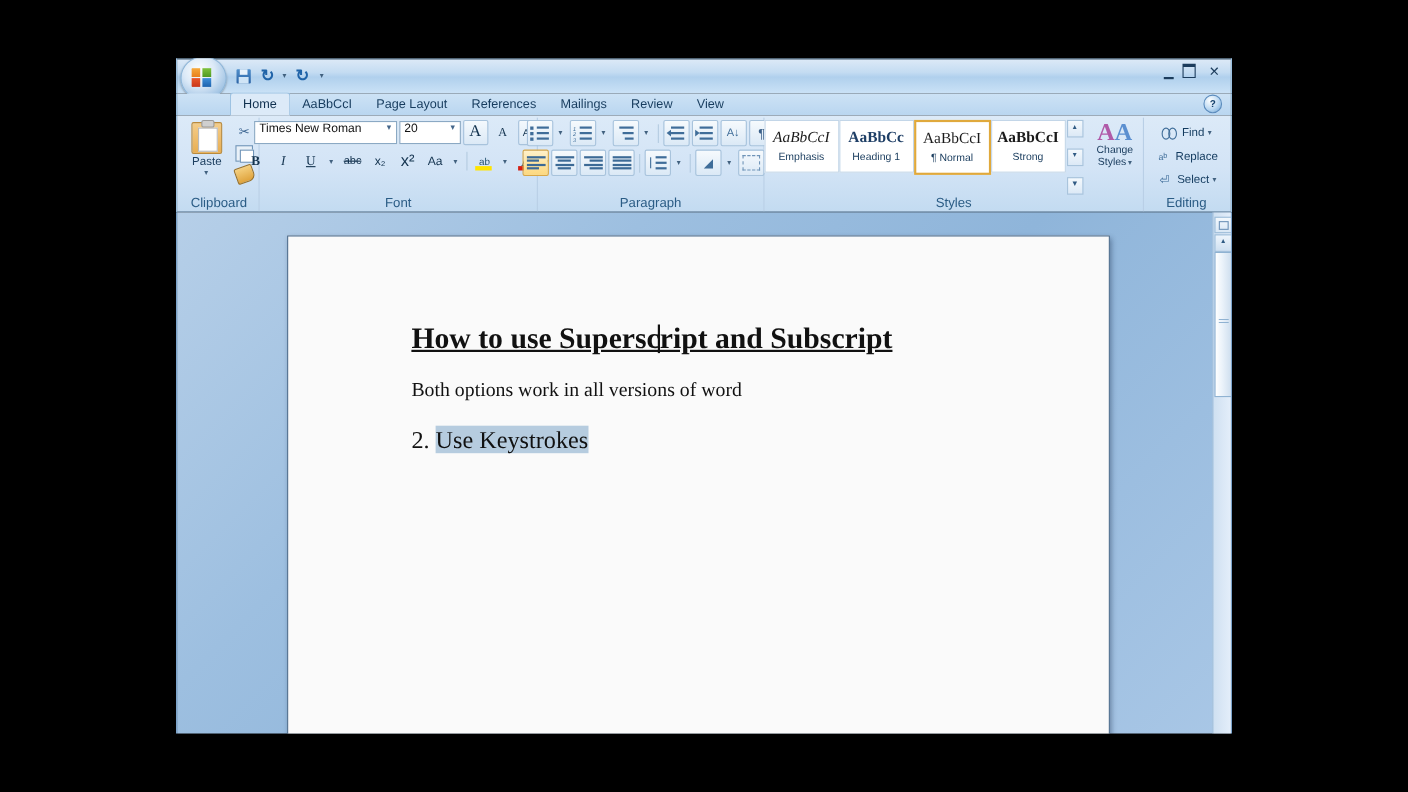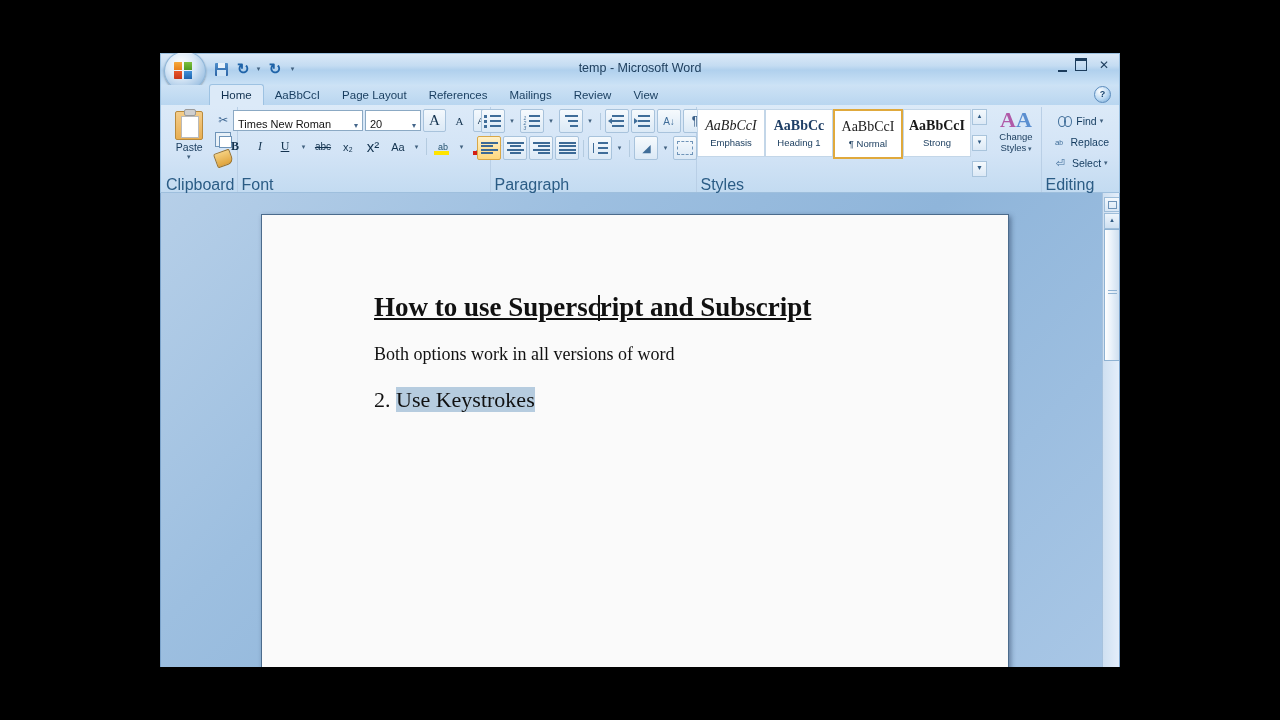--- a/index.html
+++ b/index.html
@@ -53,21 +53,21 @@
     border:1px solid #5c8cbd;color:#16436e;font-size:9px;line-height:14px;text-align:center;font-weight:bold;}
 
   
   .ribbon{position:relative;height:85px;background:linear-gradient(to bottom,#dceaf8 0%,#d3e4f6 55%,#c3dbf1 100%);
     border-left:1px solid #9bc0e0;border-right:1px solid #9bc0e0;border-bottom:1px solid #9ebfdd;
     display:flex;align-items:stretch;padding:2px 2px 0 2px;}
   .group{position:relative;display:flex;flex-direction:column;align-items:center;
     border-right:1px solid #b9cfe6;padding:0 3px;}
   .group:last-child{border-right:none;}
   .grpbody{flex:1;display:flex;align-items:center;padding-top:2px;}
-  .grplabel{height:15px;font-size:16px;color:#2b5c85;text-align:left;line-height:15px;
+  .grplabel{height:15px;font-size:12px;color:#2b5c85;text-align:center;line-height:15px;
     width:100%;position:relative;}
 
   
   .clip{display:flex;align-items:flex-start;gap:2px;}
   .pastebtn{width:44px;display:flex;flex-direction:column;align-items:center;padding-top:2px;}
   .clipicon{width:26px;height:27px;position:relative;
     background:linear-gradient(to bottom,#f4cd8a,#e8ae52);border:1px solid #b98a3c;border-radius:2px;}
   .clipicon:before{content:"";position:absolute;left:5px;top:4px;width:16px;height:20px;background:#fff;border:1px solid #b9b9b9;}
   .clipicon:after{content:"";position:absolute;left:8px;top:-3px;width:10px;height:5px;
     background:#cfcfcf;border:1px solid #9a9a9a;border-radius:2px;}
@@ -75,21 +75,21 @@
   .smallicons{display:flex;flex-direction:column;gap:3px;padding-top:3px;}
   .sicon{width:20px;height:16px;display:flex;align-items:center;justify-content:center;font-size:12px;color:#3b6490;}
   .copyic{width:14px;height:13px;background:#e9f1f8;border:1px solid #6f94b8;position:relative;}
   .copyic:after{content:"";position:absolute;left:3px;top:3px;width:11px;height:10px;background:#fff;border:1px solid #6f94b8;}
   .brush{width:15px;height:13px;background:linear-gradient(to bottom,#f5d07f,#dfa33c);
     border:1px solid #9a7128;border-radius:2px 2px 6px 2px;transform:rotate(-20deg);}
 
   
   .fontgrp{display:flex;flex-direction:column;gap:3px;}
   .frow{display:flex;align-items:center;gap:2px;}
-  .combo{height:19px;background:#fff;border:1px solid #8ba9c4;display:flex;align-items:flex-end;
+  .combo{height:19px;background:#fff;border:1px solid #8ba9c4;display:flex;align-items:flex-start;
     font-size:11px;color:#121212;padding:0 2px 0 4px;}
   .combo .cv{flex:1;white-space:nowrap;overflow:hidden;}
   .combo .cd{color:#44668a;font-size:8px;padding:0 2px;}
   .fbtn{min-width:21px;height:21px;display:flex;align-items:center;justify-content:center;
     font-size:12px;color:#13334f;border:1px solid transparent;border-radius:2px;}
   .fbtn.boxed{border:1px solid #a8c3dc;background:linear-gradient(to bottom,#f4f9fd,#dbe9f6);}
   .growA{font-family:"Liberation Serif",serif;font-size:15px;}
   .shrinkA{font-family:"Liberation Serif",serif;font-size:11px;}
   .sep{width:1px;height:17px;background:#b4cbe0;margin:0 2px;}
   .hl{position:relative;}
@@ -195,21 +195,20 @@
           <span class="tinycaret">▾</span>
         </div>
       <div class="qbtn">
           <span class="redo">↻</span>
         </div>
       <div class="qbtn" style="width:12px">
           <span class="tinycaret">▾</span>
         </div>
     </div>
 
-    <div class="titletext">temp - Microsoft Word</div>
 
     <div class="wctrl">
       <span class="winmin"></span>
       <span class="winmax"></span>
       <span>✕</span>
     </div>
   </div>
 
   <div class="tabstrip">
     <div class="tab active">Home</div>

